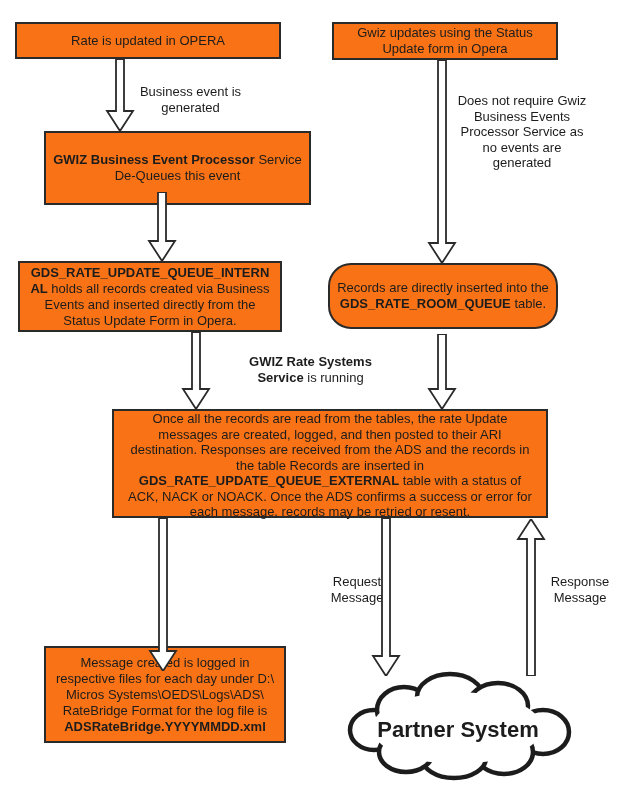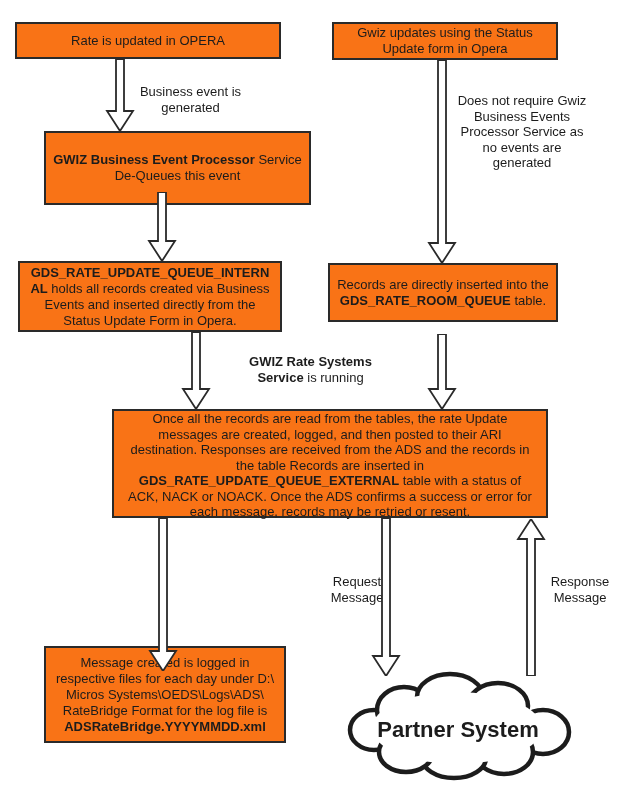--- a/index.html
+++ b/index.html
@@ -59,21 +59,21 @@
       <div><span class="bold">AL</span><span> holds all records created via Business</span></div>
       <div><span>Events and inserted directly from the</span></div>
       <div><span>Status Update Form in Opera.</span></div>
     </div>
 
   <div class="box" style="left:332px; top:22px; width:226px; height:38px;">
       <div><span>Gwiz updates using the Status</span></div>
       <div><span>Update form in Opera</span></div>
     </div>
 
-  <div class="box" style="left:328px; top:263px; width:230px; height:59px;">
+  <div class="box" style="left:328px; top:263px; width:230px; height:66px;border-radius:23px;">
       <div><span>Records are directly inserted into the</span></div>
       <div><span class="bold">GDS_RATE_ROOM_QUEUE</span><span> table.</span></div>
     </div>
 
   <div class="box box-flow" style="left:112px; top:409px; width:436px; height:109px;">
       <div><span>Once all the records are read from the tables, the rate Update</span></div>
       <div><span>messages are created, logged, and then posted to their ARI</span></div>
       <div><span>destination. Responses are received from the ADS and the records in</span></div>
       <div><span>the table Records are inserted in</span></div>
       <div><span class="bold">GDS_RATE_UPDATE_QUEUE_EXTERNAL</span><span> table with a status of</span></div>

